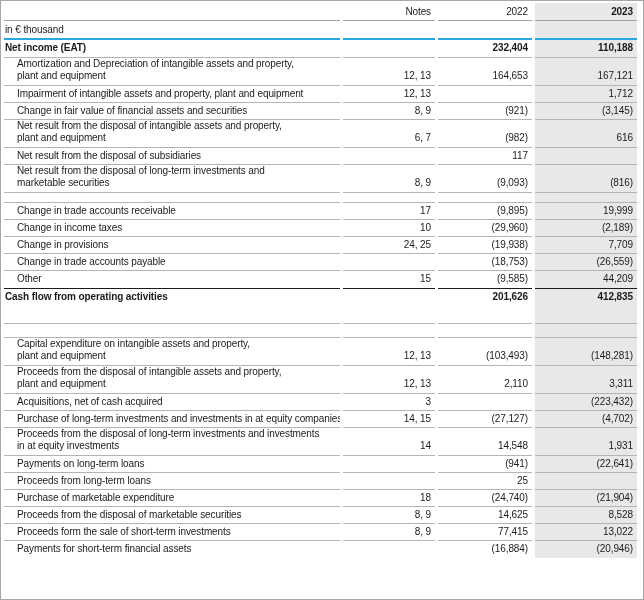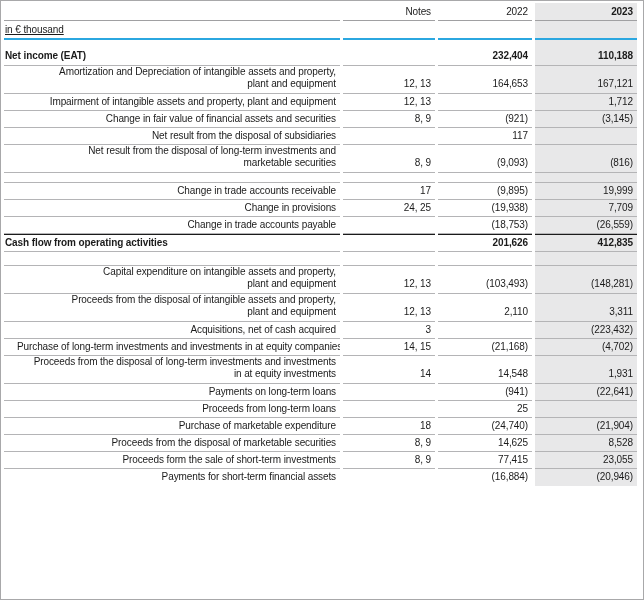--- a/index.html
+++ b/index.html
@@ -46,42 +46,42 @@
     border-bottom: 1px solid #a0a0a2;
   }
   thead tr.hdr th.lbl { text-align: left; }
   thead tr.hdr th.y23 { font-weight: bold; }
 
   
   tr.unit td {
     padding: 3px 4px 2px 0;
     border-bottom: 2px solid #2ba7e0;
   }
-  tr.unit td.lbl { padding-left: 1px; text-decoration: underline; }
+  tr.unit td.lbl { padding-left: 1px; }
 
   .lbl {
     text-align: left;
     white-space: pre;
   }
   .num { text-align: right; }
 
   
   .shade { background: #e8e8e9; margin-top: 43px; }
 
   
-  tr.item td.lbl, tr.item2 td.lbl { padding-left: 13px; text-align: right; }
+  tr.item td.lbl, tr.item2 td.lbl { padding-left: 13px; }
   tr.item td { padding-top: 2px; padding-bottom: 2px; }
   tr.item2 td { padding-top: 0; padding-bottom: 3px; }
 
   tr.net td, tr.total td { font-weight: bold; }
   tr.net td.lbl, tr.total td.lbl { padding-left: 1px; }
-  tr.net td { padding-top: 10px; padding-bottom: 3px; }
+  tr.net td { padding-top: 2px; padding-bottom: 3px; }
   tr.total td {
     border-top: 1px solid #1b1b1b;
-    padding-top: 2px; padding-bottom: 2px;
+    padding-top: 2px; padding-bottom: 20px;
   }
   tr.before-total td { border-bottom-color: transparent; }
 
   tr.spacer td { height: 9px; padding: 0; }
   tr.spacer-tall td { height: 13px; padding: 0; }
 </style>
 </head>
 <body>
 
 <div class="frame">
@@ -125,20 +125,27 @@
           <td class="num">12, 13</td>
           <td class="num"></td>
           <td class="num shade">1,712</td>
         </tr>
         <tr class="item">
           <td class="lbl">Change in fair value of financial assets and securities</td>
           <td class="num">8, 9</td>
           <td class="num">(921)</td>
           <td class="num shade">(3,145)</td>
         </tr>
+        <tr class="item2">
+          <td class="lbl">Net result from the disposal of intangible assets and property,
+plant and equipment</td>
+          <td class="num">6, 7</td>
+          <td class="num">(982)</td>
+          <td class="num shade">616</td>
+        </tr>
         <tr class="item">
           <td class="lbl">Net result from the disposal of subsidiaries</td>
           <td class="num"></td>
           <td class="num">117</td>
           <td class="num shade"></td>
         </tr>
         <tr class="item2">
           <td class="lbl">Net result from the disposal of long-term investments and
 marketable securities</td>
           <td class="num">8, 9</td>
@@ -151,31 +158,43 @@
           <td class="num"></td>
           <td class="num shade"></td>
         </tr>
         <tr class="item">
           <td class="lbl">Change in trade accounts receivable</td>
           <td class="num">17</td>
           <td class="num">(9,895)</td>
           <td class="num shade">19,999</td>
         </tr>
         <tr class="item">
+          <td class="lbl">Change in income taxes</td>
+          <td class="num">10</td>
+          <td class="num">(29,960)</td>
+          <td class="num shade">(2,189)</td>
+        </tr>
+        <tr class="item">
           <td class="lbl">Change in provisions</td>
           <td class="num">24, 25</td>
           <td class="num">(19,938)</td>
           <td class="num shade">7,709</td>
         </tr>
         <tr class="item">
           <td class="lbl">Change in trade accounts payable</td>
           <td class="num"></td>
           <td class="num">(18,753)</td>
           <td class="num shade">(26,559)</td>
         </tr>
+        <tr class="item before-total">
+          <td class="lbl">Other</td>
+          <td class="num">15</td>
+          <td class="num">(9,585)</td>
+          <td class="num shade">44,209</td>
+        </tr>
         <tr class="total">
           <td class="lbl">Cash flow from operating activities</td>
           <td class="num"></td>
           <td class="num">201,626</td>
           <td class="num shade">412,835</td>
         </tr>
         <tr class="spacer-tall">
           <td class="lbl"></td>
           <td class="num"></td>
           <td class="num"></td>
@@ -197,21 +216,21 @@
         </tr>
         <tr class="item">
           <td class="lbl">Acquisitions, net of cash acquired</td>
           <td class="num">3</td>
           <td class="num"></td>
           <td class="num shade">(223,432)</td>
         </tr>
         <tr class="item">
           <td class="lbl">Purchase of long-term investments and investments in at equity companies</td>
           <td class="num">14, 15</td>
-          <td class="num">(21,168)</td>
+          <td class="num">(27,127)</td>
           <td class="num shade">(4,702)</td>
         </tr>
         <tr class="item2">
           <td class="lbl">Proceeds from the disposal of long-term investments and investments
 in at equity investments</td>
           <td class="num">14</td>
           <td class="num">14,548</td>
           <td class="num shade">1,931</td>
         </tr>
         <tr class="item">
@@ -235,21 +254,21 @@
         <tr class="item">
           <td class="lbl">Proceeds from the disposal of marketable securities</td>
           <td class="num">8, 9</td>
           <td class="num">14,625</td>
           <td class="num shade">8,528</td>
         </tr>
         <tr class="item">
           <td class="lbl">Proceeds form the sale of short-term investments</td>
           <td class="num">8, 9</td>
           <td class="num">77,415</td>
-          <td class="num shade">23,055</td>
+          <td class="num shade">13,022</td>
         </tr>
         <tr class="item before-total">
           <td class="lbl">Payments for short-term financial assets</td>
           <td class="num"></td>
           <td class="num">(16,884)</td>
           <td class="num shade">(20,946)</td>
         </tr>
       </tbody>
   </table>
 </div>

